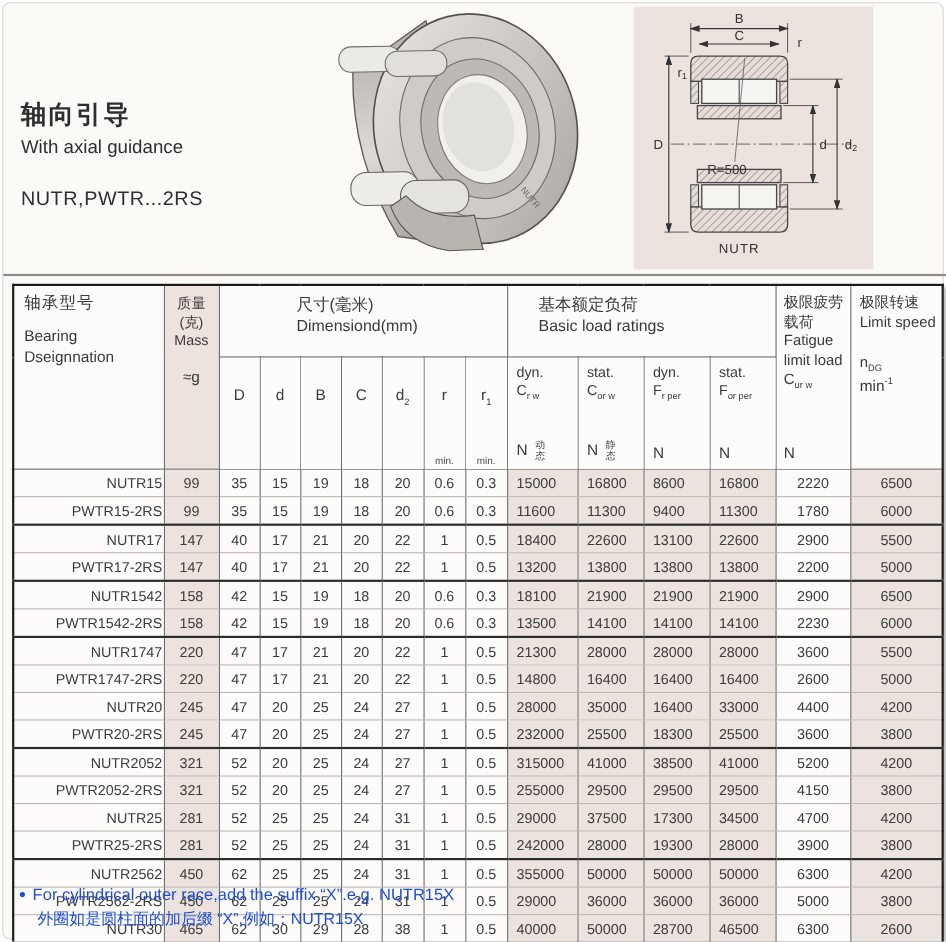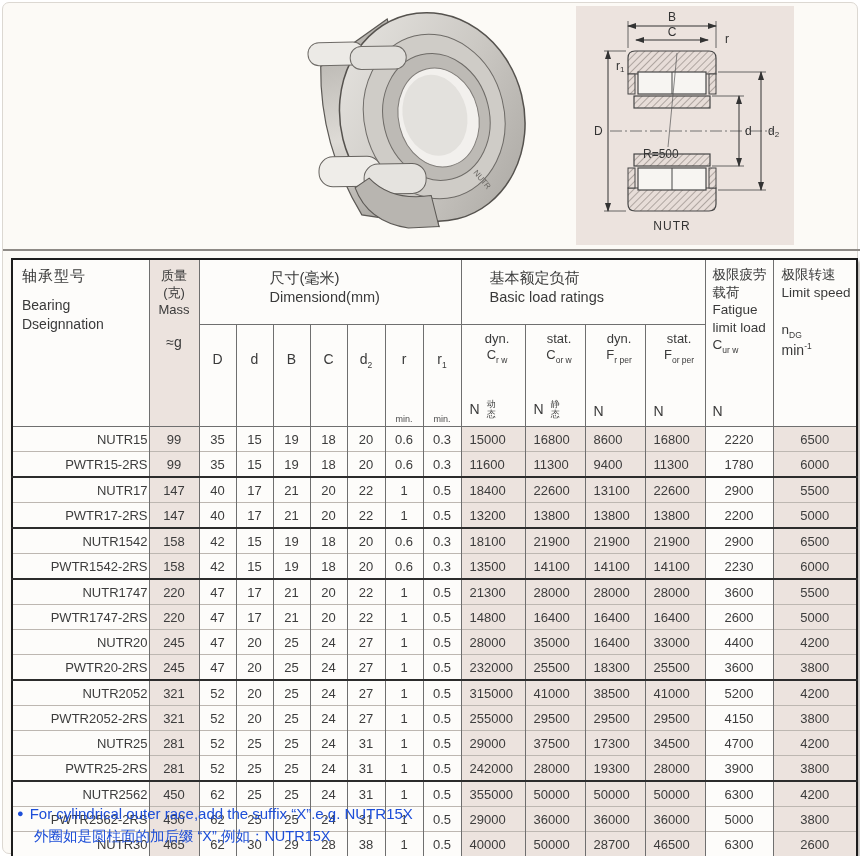--- a/index.html
+++ b/index.html
@@ -36,21 +36,21 @@
   .th-desig{padding:6px 6px 0 9px;font-size:14px;line-height:1.35;}
   .th-desig .cn{font-size:15px;letter-spacing:1px;margin-bottom:10px;}
   .th-mass{text-align:center;font-size:13px;line-height:1.3;padding-top:8px;}
   .th-mass .approx{margin-top:14px;font-size:14px;}
   .th-dims{padding:8px 0 0 70px;font-size:15px;line-height:1.3;}
   .th-dims .en{font-size:14.5px;}
   .th-loads{padding:8px 0 0 28px;font-size:15px;line-height:1.3;}
   .th-loads .en{font-size:14.5px;}
   .th-dim{text-align:center;position:relative;padding-top:26px;font-size:14px;}
   .th-dim .min{position:absolute;bottom:2px;left:0;right:0;font-size:9px;text-align:center;color:#4a4a4a;}
-  .th-load{position:relative;padding:6px 0 0 8px;font-size:13px;line-height:1.25;text-align:center;}
+  .th-load{position:relative;padding:6px 0 0 8px;font-size:13px;line-height:1.25;}
   .th-load .ld-n{position:absolute;bottom:6px;left:8px;font-size:14px;display:flex;align-items:center;}
   .stack{display:inline-flex;flex-direction:column;font-size:9px;line-height:1.1;margin-left:7px;font-style:normal;}
   .stack i{font-style:normal;}
   .th-fat{padding:6px 0 0 7px;font-size:13.5px;line-height:1.3;position:relative;}
   .th-fat .unit{position:absolute;bottom:6px;left:7px;font-size:14px;}
   .th-speed{padding:6px 0 16px 8px;font-size:13.5px;line-height:1.3;}
   .th-speed .symline{margin-top:20px;}
   .th-speed .unit{font-size:14px;}
   sub{font-size:8.5px;}
   sup{font-size:8.5px;}
@@ -65,20 +65,25 @@
   
   .footnote{position:absolute;left:14px;top:799px;font-size:15px;color:#1d4ed8;line-height:1.55;}
   .footnote .bullet{font-size:11px;vertical-align:2px;margin-right:6px;}
   .footnote .l2{margin-left:17px;font-size:14.5px;}
 </style>
 </head>
 <body>
 
 <div class="page">
 
+  <div class="intro">
+    <div class="t-cn">轴向引导</div>
+    <div class="t-en">With axial guidance</div>
+    <div class="t-series">NUTR,PWTR...2RS</div>
+  </div>
 
   <div class="photo">
     <svg viewBox="0 0 315 242" width="315" height="242">
       <defs>
         <linearGradient id="met" x1="0" y1="0" x2="1" y2="1">
           <stop offset="0" stop-color="#e9e7e3"></stop>
             <stop offset="0.55" stop-color="#cac7c2"></stop>
             <stop offset="1" stop-color="#a8a5a0"></stop>
         </linearGradient>
         <linearGradient id="met2" x1="0" y1="0" x2="0" y2="1">

